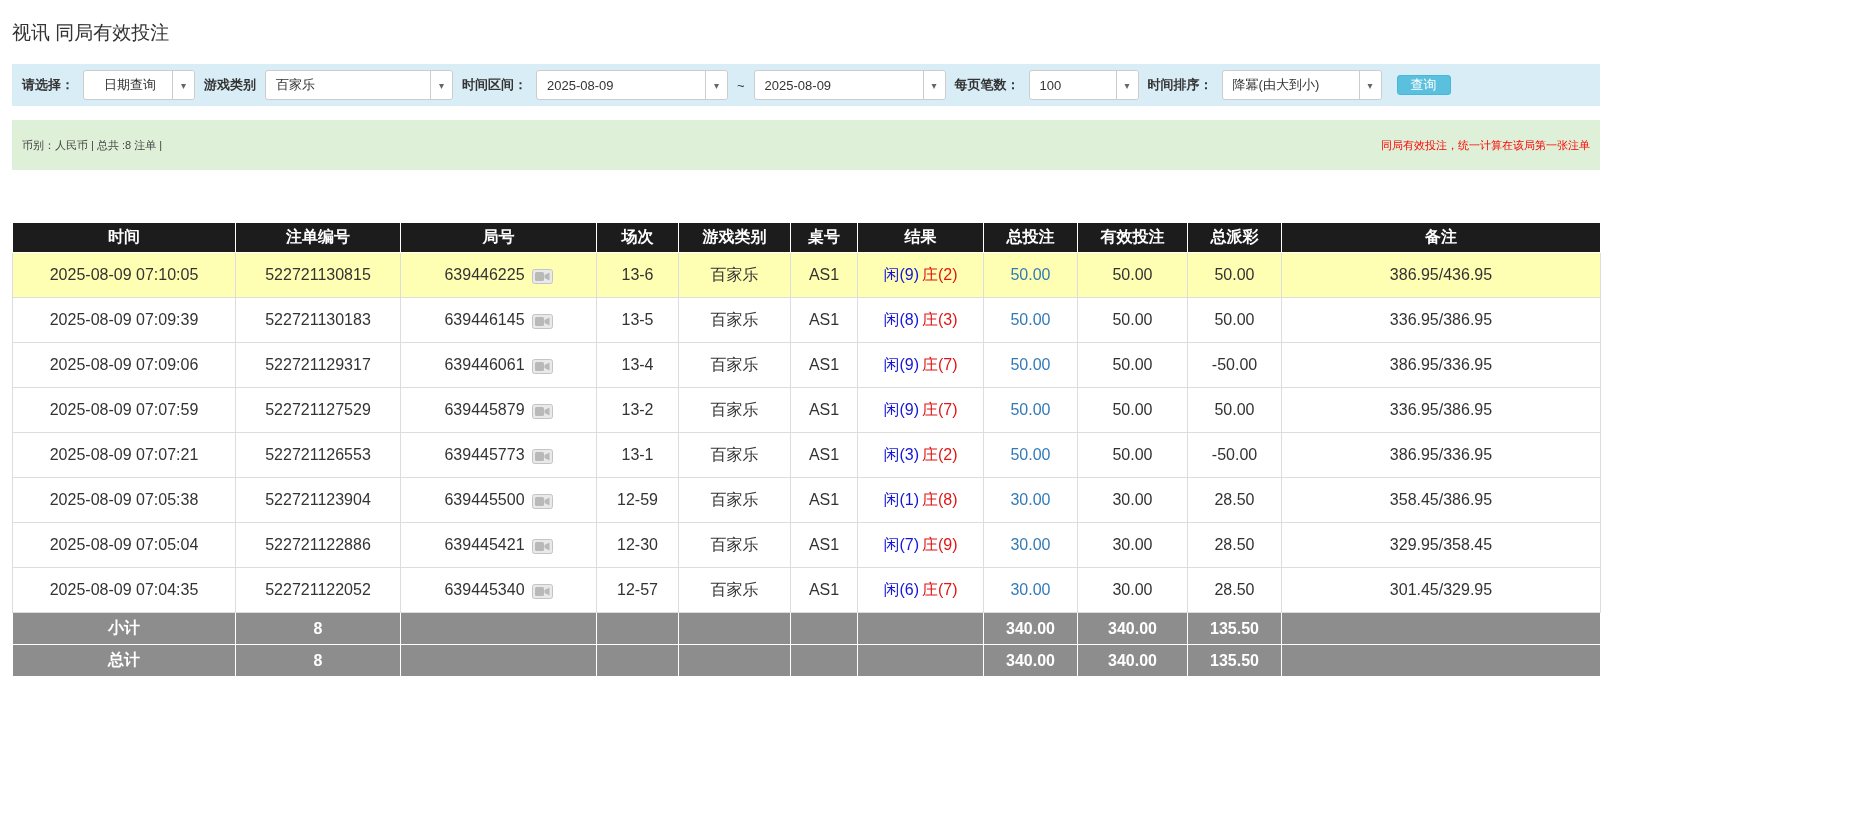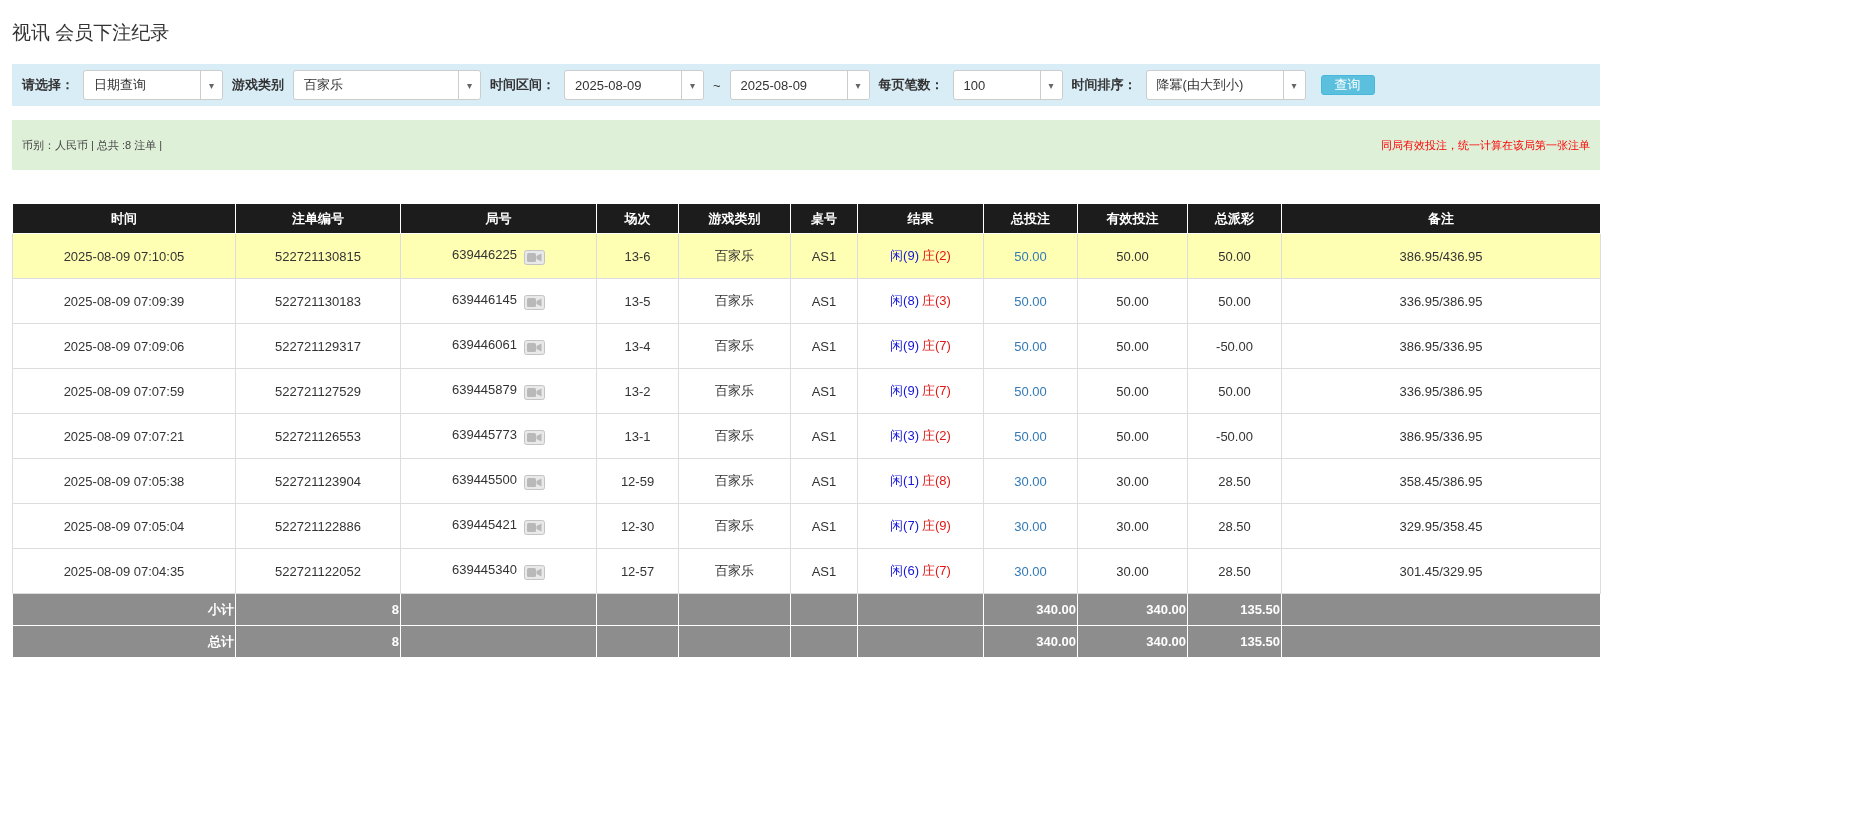--- a/index.html
+++ b/index.html
@@ -59,23 +59,23 @@
     width: 22px;
     border-left: 1px solid #ccc;
     display: flex;
     align-items: center;
     justify-content: center;
     color: #666;
     font-size: 10px;
     background: #fff;
     border-radius: 0 3px 3px 0;
   }
-  .w-qs   { width: 140px; }
+  .w-qs   { width: 112px; padding-left: 10px; }
   .w-game { width: 188px; }
-  .w-date { width: 140px; }
+  .w-date { width: 192px; }
   .w-size { width: 110px; }
   .w-sort { width: 160px; }
   .tilde { font-size: 13px; color: #333; }
   .btn-search {
     background: var(--search_btn_bg);
     border: 1px solid #46b8da;
     color: #fff;
     font-size: 13px;
     padding: 0 13px;
     border-radius: 3px;
@@ -94,25 +94,25 @@
     align-items: center;
     justify-content: space-between;
     padding: 0 10px;
     font-size: 11px;
   }
   .summary-left { color: #444; }
   .summary-right { color: var(--notice_red); }
 
   
   table.records {
-    margin-top: 33px;
+    margin-top: 52px;
     border-collapse: collapse;
     table-layout: fixed;
     width: 1588px;
-    font-size: 13px;
+    font-size: 16px;
   }
   table.records thead th {
     background: var(--header_bg);
     color: #fff;
     font-weight: 700;
     height: 30px;
     border: 1px solid #fff;
     padding: 0 4px;
     text-align: center;
   }
@@ -123,42 +123,42 @@
     padding: 0 4px;
     color: #333;
     background: #fff;
     white-space: nowrap;
   }
   table.records tbody tr.highlight td { background: var(--highlight_yellow); }
   table.records tfoot td {
     background: var(--footer_gray);
     color: #fff;
     height: 32px;
-    text-align: right;
+    text-align: center;
     border: 1px solid #fff;
     font-weight: 700;
   }
   .player { color: var(--player_blue); margin-right: 3px; }
   .banker { color: var(--banker_red); }
   .bet-link { color: var(--link_blue); text-decoration: none; cursor: pointer; }
   td.negative, .negative { color: var(--negative_red); }
   .video-icon {
     display: inline-block;
     vertical-align: middle;
     margin-left: 7px;
     cursor: pointer;
     line-height: 0;
   }
 </style>
 </head>
 <body>
 
 <div class="container">
 
-  <h1 class="page-title">视讯 会员下注纪录</h1>
+  <h1 class="page-title">视讯 同局有效投注</h1>
 
   <div class="filter-bar">
     <span class="filter-label">请选择：</span>
     <div class="select w-qs">
       <span class="value">日期查询</span>
       <span class="caret-box">▾</span>
     </div>
 
     <span class="filter-label">游戏类别</span>
     <div class="select w-game">

